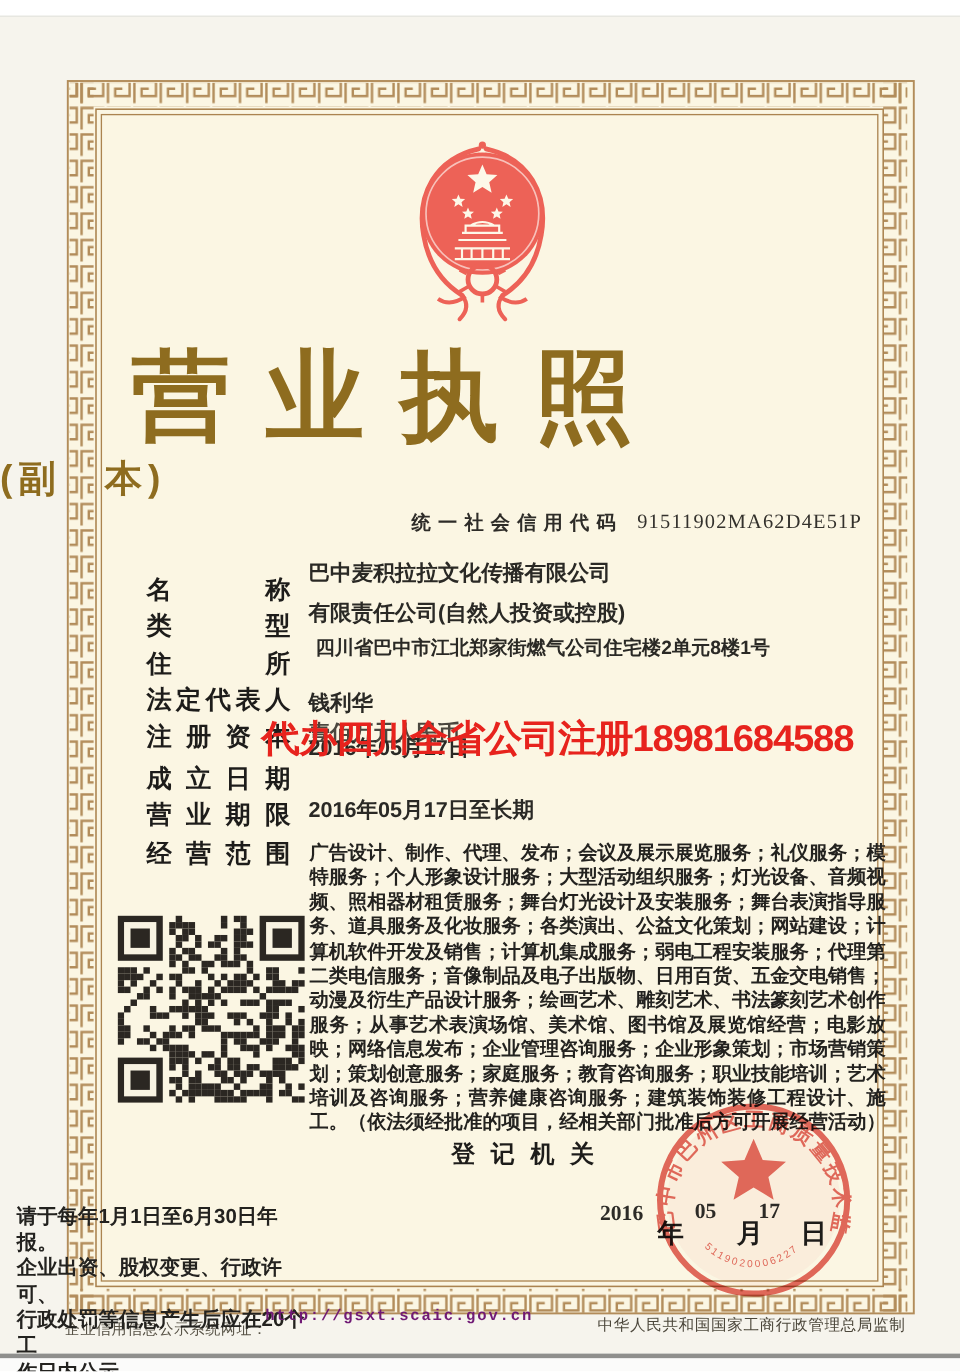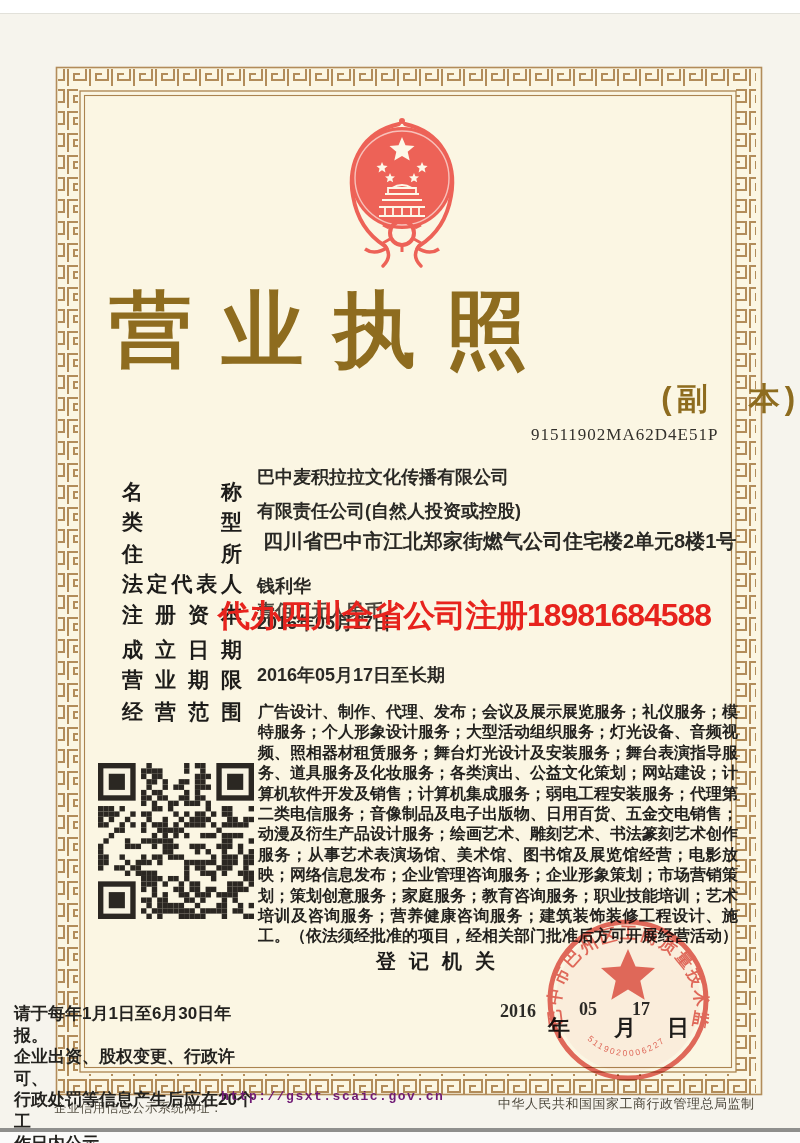--- a/index.html
+++ b/index.html
@@ -10,34 +10,34 @@
   .paper-bottomshadow{position:absolute;left:0;top:1128px;width:800px;height:4px;background:#8f8f8d;}
   .paper-bottomlight{position:absolute;left:0;top:1132px;width:800px;height:11px;background:#fbfbfa;}
   .frame-fill{position:absolute;left:56px;top:67px;width:706px;height:1028px;background:#fbf6e3;}
   svg.borderart{position:absolute;left:0;top:0;}
 
   .emblem{position:absolute;left:333px;top:116px;width:138px;height:156px;}
 
   .title{position:absolute;left:0;top:276px;width:637px;text-align:center;
          font-size:82px;font-weight:900;color:#8e6c1f;letter-spacing:30px;text-indent:30px;
          font-family:"Liberation Sans",sans-serif;}
-  .subtitle{position:absolute;left:0;top:378px;width:800px;text-align:right;
+  .subtitle{position:absolute;left:0;top:378px;width:800px;text-align:left;
             font-size:31px;font-weight:700;color:#8e6c1f;letter-spacing:5px;}
 
   .code-label{position:absolute;left:343px;top:426px;font-size:16px;font-weight:700;
               color:#2e2c28;letter-spacing:6px;}
   .code-value{position:absolute;left:531px;top:425px;font-size:17px;color:#33312c;
               font-family:"Liberation Serif",serif;letter-spacing:1px;}
 
   .flabel{position:absolute;left:122px;width:120px;font-size:21px;font-weight:700;color:#1d1c1a;
           text-align:justify;text-align-last:justify;line-height:22px;}
   .fvalue{position:absolute;left:257px;font-size:18px;font-weight:700;color:#2a2925;line-height:22px;text-align:center;}
   .lbl-1{top:481px}.val-1{top:466px}
   .lbl-2{top:511px}.val-2{top:500px}
-  .lbl-3{top:543px}.val-3{top:530px;left:263px;font-size:20px;}
+  .lbl-3{top:543px}.val-3{top:530px;left:263px;font-size:16px;}
   .lbl-4{top:573px}.val-4{top:575px}
   .lbl-5{top:604px}.val-5{top:600px;color:#4a463e;}
   .lbl-6{top:639px}.val-6{top:612px}
   .lbl-7{top:669px}.val-7{top:664px}
   .lbl-8{top:701px}
   .scope{position:absolute;left:258px;top:702px;width:480px;font-size:16px;font-weight:600;
          color:#23221f;line-height:20.4px;text-align:justify;}
 
   .watermark{position:absolute;left:218px;top:595px;font-size:31px;font-weight:700;color:#e7231d;
              letter-spacing:-1px;white-space:nowrap;transform:scaleX(1.03);transform-origin:left top;z-index:30;}
@@ -114,20 +114,21 @@
       <circle cx="69" cy="117" r="12" stroke-width="4"></circle>
       <path d="M56 112 L50 109 M82 112 L88 109 M57 123 L50 127 M81 123 L88 127 M69 129 L69 136" stroke-width="3"></path>
       <path d="M55 131 Q42 140 32 133 M83 131 Q96 140 106 133" stroke-width="3.4"></path>
     </g>
     <circle cx="69" cy="5" r="3" fill="#ed6257"></circle>
   </svg>
 
   <div class="title">营业执照</div>
   <div class="subtitle">(副　本)</div>
 
+  <div class="code-label">统一社会信用代码</div>
   <div class="code-value">91511902MA62D4E51P</div>
 
   <div class="flabel lbl-1">名称</div>
   <div class="fvalue val-1">巴中麦积拉拉文化传播有限公司</div>
   <div class="flabel lbl-2">类型</div>
   <div class="fvalue val-2">有限责任公司(自然人投资或控股)</div>
   <div class="flabel lbl-3">住所</div>
   <div class="fvalue val-3">四川省巴中市江北郑家街燃气公司住宅楼2单元8楼1号</div>
   <div class="flabel lbl-4">法定代表人</div>
   <div class="fvalue val-4">钱利华</div>

